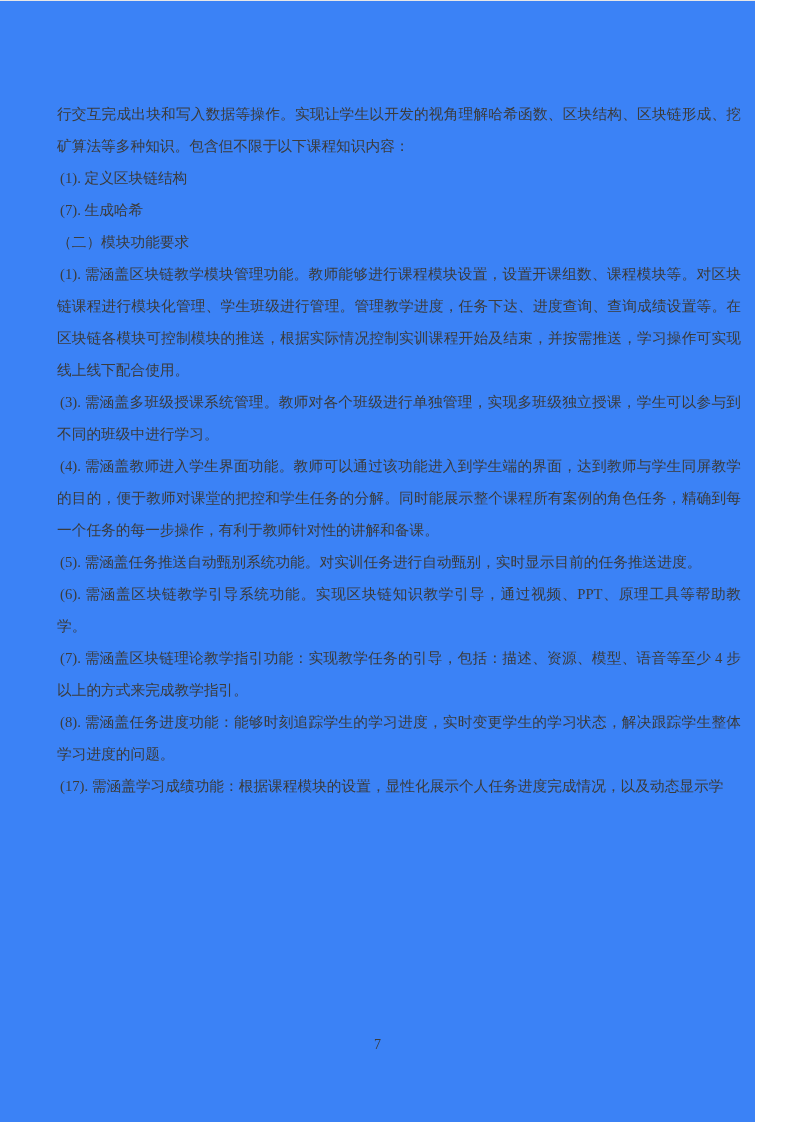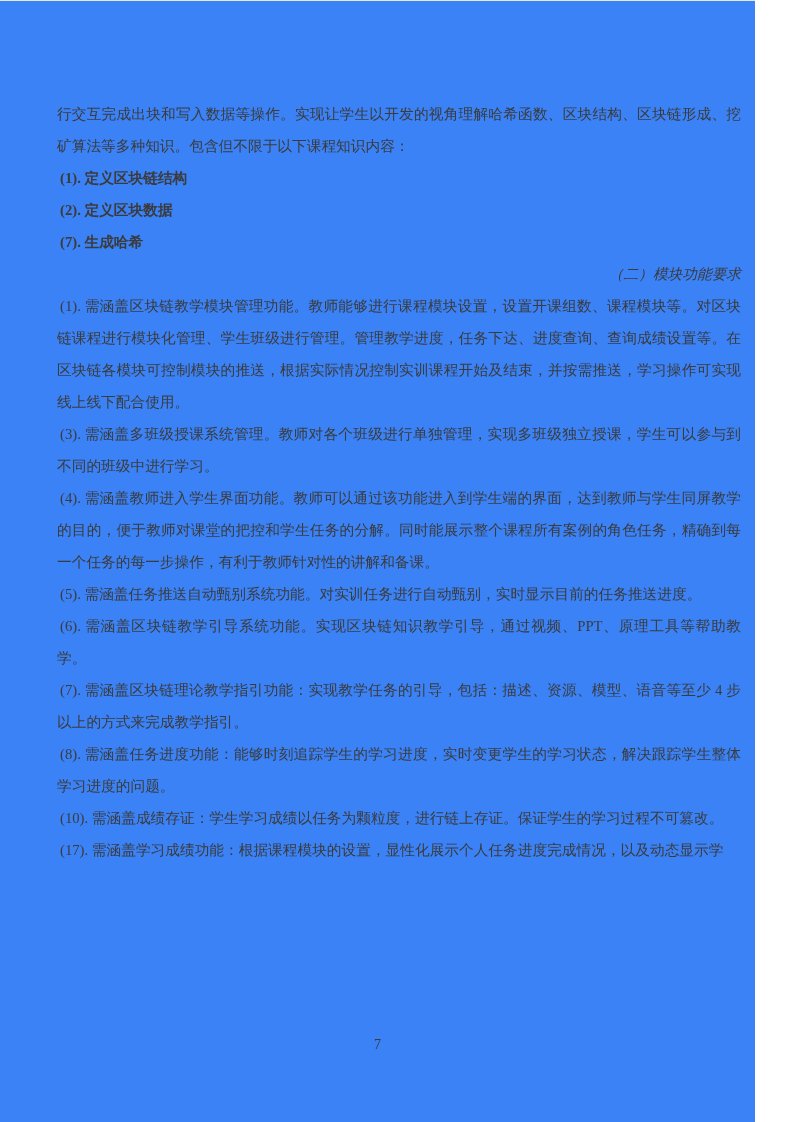--- a/index.html
+++ b/index.html
@@ -34,27 +34,25 @@
   }
   .content p {
     margin: 0;
     padding: 0;
   }
   .intro {
     text-indent: 0;
   }
   .k-item {
     text-indent: 3px;
-    font-weight: bold;
   }
   .section-heading {
     margin-top: 32px;
     padding-left: 31px;
-    text-align: right;
-    font-style: italic;
+    text-align: left;
   }
   .req {
     text-indent: 3px;
   }
   .page-num {
     position: absolute;
     top: 1034px;
     left: 0;
     width: 100%;
     text-align: center;
@@ -65,31 +63,29 @@
 </style>
 </head>
 <body>
 
 <div class="page">
   <div class="content">
 
     <p class="intro">行交互完成出块和写入数据等操作。实现让学生以开发的视角理解哈希函数、区块结构、区块链形成、挖矿算法等多种知识。包含但不限于以下课程知识内容：</p>
 
     <p class="k-item">(1). 定义区块链结构</p>
-    <p class="k-item">(2). 定义区块数据</p>
     <p class="k-item">(7). 生成哈希</p>
 
     <p class="section-heading">（二）模块功能要求</p>
 
     <p class="req">(1). 需涵盖区块链教学模块管理功能。教师能够进行课程模块设置，设置开课组数、课程模块等。对区块链课程进行模块化管理、学生班级进行管理。管理教学进度，任务下达、进度查询、查询成绩设置等。在区块链各模块可控制模块的推送，根据实际情况控制实训课程开始及结束，并按需推送，学习操作可实现线上线下配合使用。</p>
     <p class="req">(3). 需涵盖多班级授课系统管理。教师对各个班级进行单独管理，实现多班级独立授课，学生可以参与到不同的班级中进行学习。</p>
     <p class="req">(4). 需涵盖教师进入学生界面功能。教师可以通过该功能进入到学生端的界面，达到教师与学生同屏教学的目的，便于教师对课堂的把控和学生任务的分解。同时能展示整个课程所有案例的角色任务，精确到每一个任务的每一步操作，有利于教师针对性的讲解和备课。</p>
     <p class="req">(5). 需涵盖任务推送自动甄别系统功能。对实训任务进行自动甄别，实时显示目前的任务推送进度。</p>
     <p class="req">(6). 需涵盖区块链教学引导系统功能。实现区块链知识教学引导，通过视频、PPT、原理工具等帮助教学。</p>
     <p class="req">(7). 需涵盖区块链理论教学指引功能：实现教学任务的引导，包括：描述、资源、模型、语音等至少 4 步以上的方式来完成教学指引。</p>
     <p class="req">(8). 需涵盖任务进度功能：能够时刻追踪学生的学习进度，实时变更学生的学习状态，解决跟踪学生整体学习进度的问题。</p>
-    <p class="req">(10). 需涵盖成绩存证：学生学习成绩以任务为颗粒度，进行链上存证。保证学生的学习过程不可篡改。</p>
     <p class="req">(17). 需涵盖学习成绩功能：根据课程模块的设置，显性化展示个人任务进度完成情况，以及动态显示学</p>
 
   </div>
 
   <div class="page-num">7</div>
 </div>
 
 </body></html>

